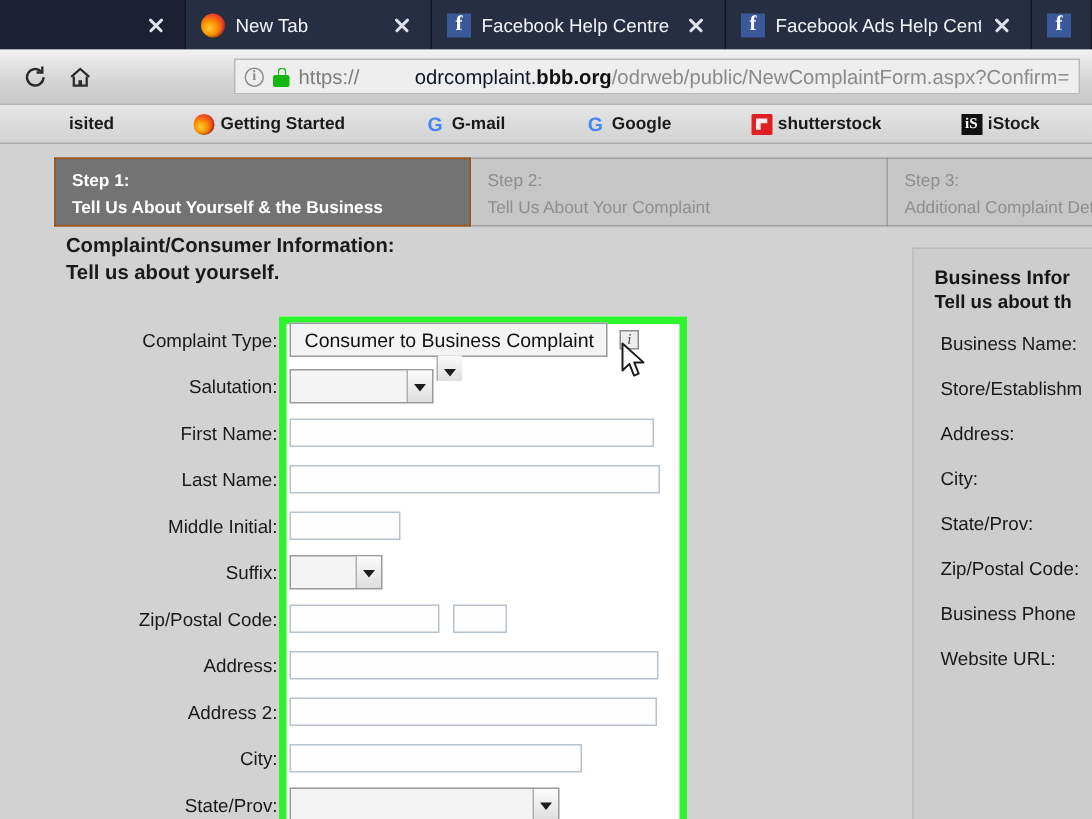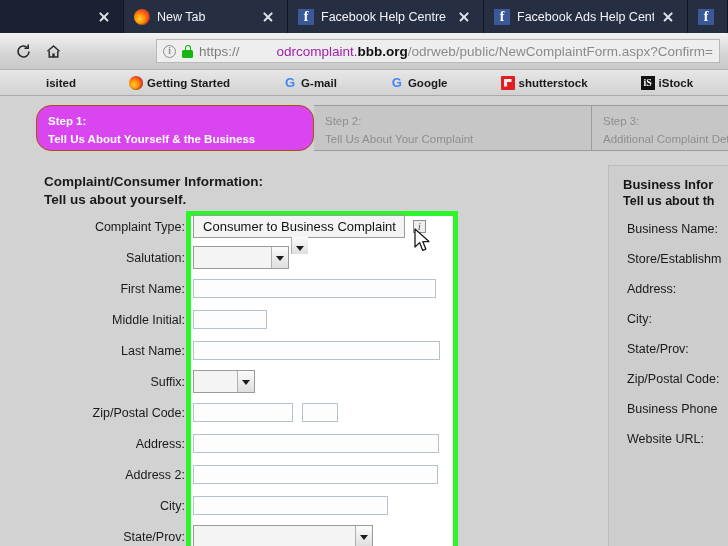--- a/index.html
+++ b/index.html
@@ -105,21 +105,21 @@
     gap: 6px;
     overflow: hidden;
   }
   #url-text {
     font-size: 13.5px;
     color: #8a8a8a;
     white-space: nowrap;
     overflow: hidden;
     font-family: "Liberation Sans", sans-serif;
   }
-  #url-text .host { color: #a21caf; padding-left: 37px; }
+  #url-text .host { color: #0f172a; padding-left: 37px; }
   #url-text .scheme { color: #7d7d7d; }
   #url-text b { color:#111; font-weight:bold; }
 
   .lock-icon {
     width: 11px; height: 13px; flex:0 0 11px;
     position: relative;
   }
   .lock-icon .body {
     position:absolute; left:0; bottom:0; width:11px; height:8px;
     background:#13b70f; border-radius:1.5px;
@@ -188,33 +188,32 @@
     padding: 8px 0 0 11px;
     border: 1px solid #9d9d9d;
     border-left: none;
     background: #c6c6c6;
     color: #8e8e8e;
     font-size: 11.5px;
     line-height: 15px;
   }
   .step:first-child { border-left: 1px solid #9d9d9d; }
   .step.active {
-    background: #d946ef;
+    background: #737373;
     border-color: #a65209;
     color: #ffffff;
-    border-radius: 15px;
   }
   .step-num { font-weight: normal; display:block; }
   .step.active .step-num { font-weight: bold; }
   .step-desc { display:block; margin-top: 3px; font-weight: bold; }
   .step:not(.active) .step-desc { font-weight: normal; }
 
   
   #form-heading {
-    position: absolute; left: 44px; top: 76px;
+    position: absolute; left: 44px; top: 58px;
     font-size: 13.5px; font-weight: bold; color: #1a1a1a;
     line-height: 18px;
   }
   #form-heading .sub { display:block; }
 
   
   #highlight-box {
     position: absolute;
     left: 186px; top: 114px;
     width: 272px; height: 421px;
@@ -468,30 +467,30 @@
     </div>
 
     <div class="frow">
       <div class="flabel">First Name:</div>
       <div class="fctl">
         <input class="txt" style="width: 243px;" type="text" value="">
       </div>
     </div>
 
     <div class="frow">
+      <div class="flabel">Last Name:</div>
+      <div class="fctl">
+        <input class="txt" style="width: 247px;" type="text" value="">
+      </div>
+    </div>
+
+    <div class="frow">
       <div class="flabel">Middle Initial:</div>
       <div class="fctl">
         <input class="txt" style="width: 74px;" type="text" value="">
-      </div>
-    </div>
-
-    <div class="frow">
-      <div class="flabel">Last Name:</div>
-      <div class="fctl">
-        <input class="txt" style="width: 247px;" type="text" value="">
       </div>
     </div>
 
     <div class="frow">
       <div class="flabel">Suffix:</div>
       <div class="fctl">
         <div class="selwrap" style="width:62px;">
           <span class="sel-text"></span>
           <span class="sel-arrow"></span>
         </div>

